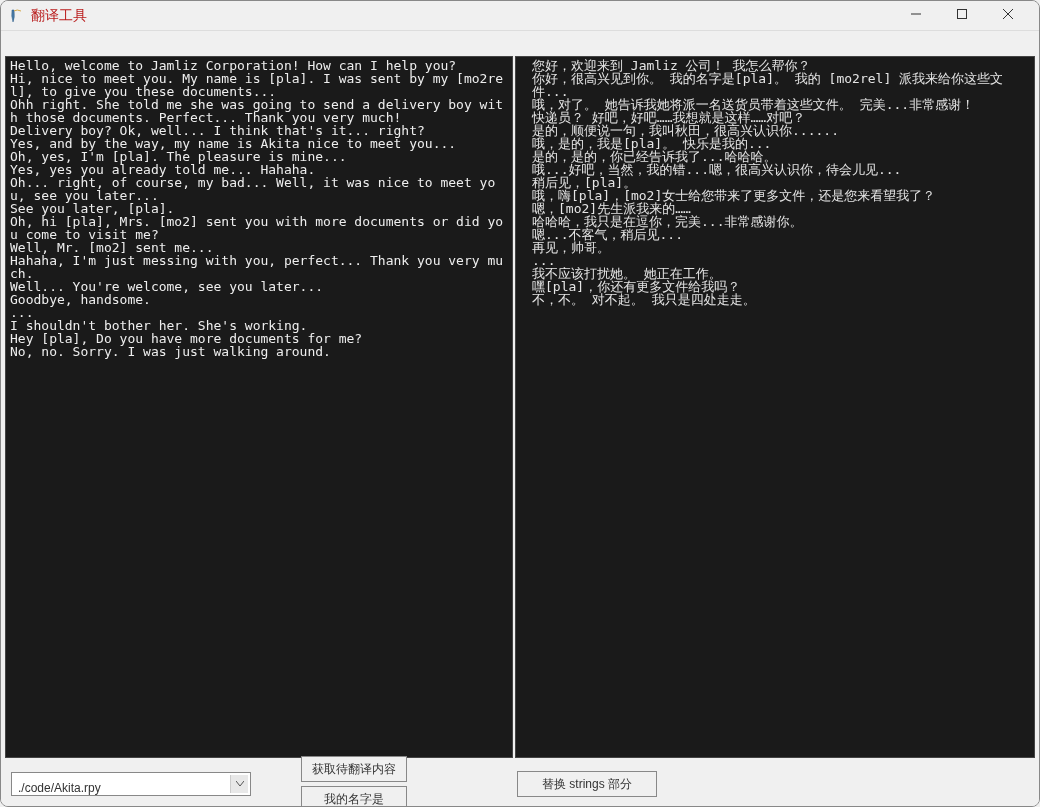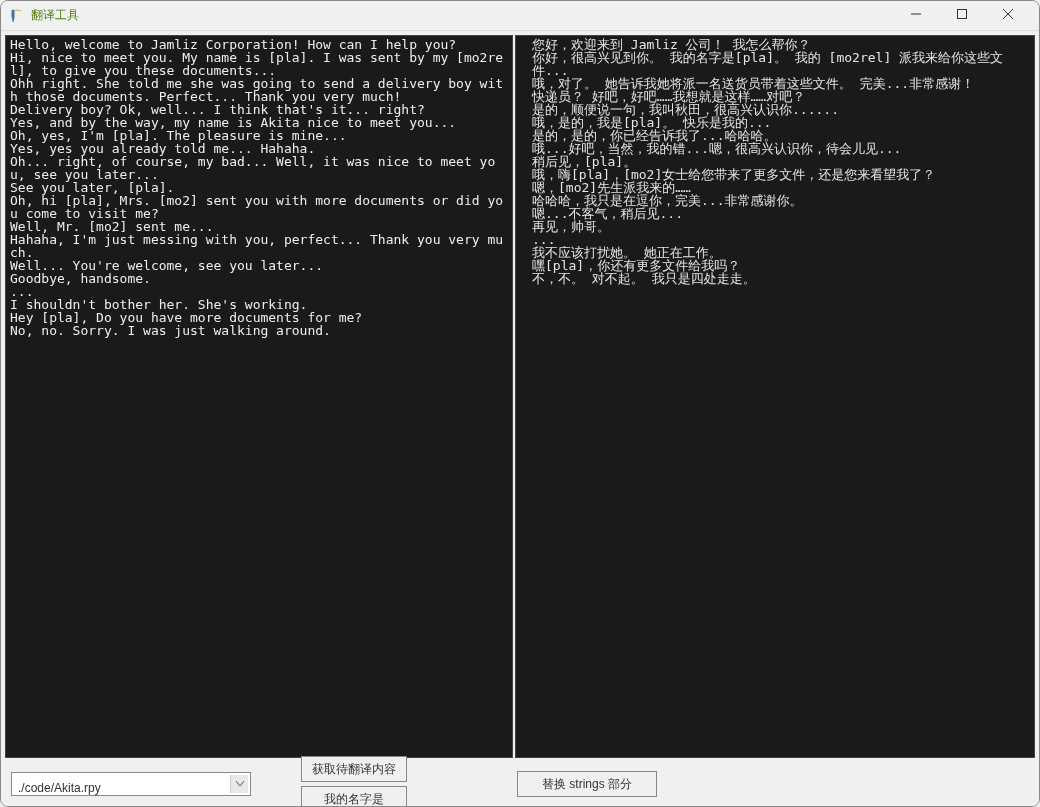--- a/index.html
+++ b/index.html
@@ -41,22 +41,22 @@
       height: 16px;
       margin-right: 6px;
     }
     
     .titlebar-icon svg {
       width: 16px;
       height: 16px;
     }
     
     .titlebar-title {
-      font-size: 12px;
-      color: #4d7c0f;
+      font-size: 14px;
+      color: #b91c1c;
       flex: 1;
     }
     
     .titlebar-controls {
       display: flex;
       gap: 0;
     }
     
     .titlebar-btn {
       width: 46px;
@@ -87,20 +87,21 @@
       background: #1a1a1a;
       border: 1px solid #444;
       color: #e8e8e8;
       font-family: "SimSun", "NSimSun", monospace;
       font-size: 13px;
       line-height: 1.0;
       padding: 2px 4px;
       overflow: auto;
       white-space: pre-wrap;
       word-break: break-all;
+      margin-top: 21px;
     }
     
     .left-panel {
       color: #eee;
     }
     
     .right-panel {
       color: #e5e5e5;
       padding-left: 16px;
     }

